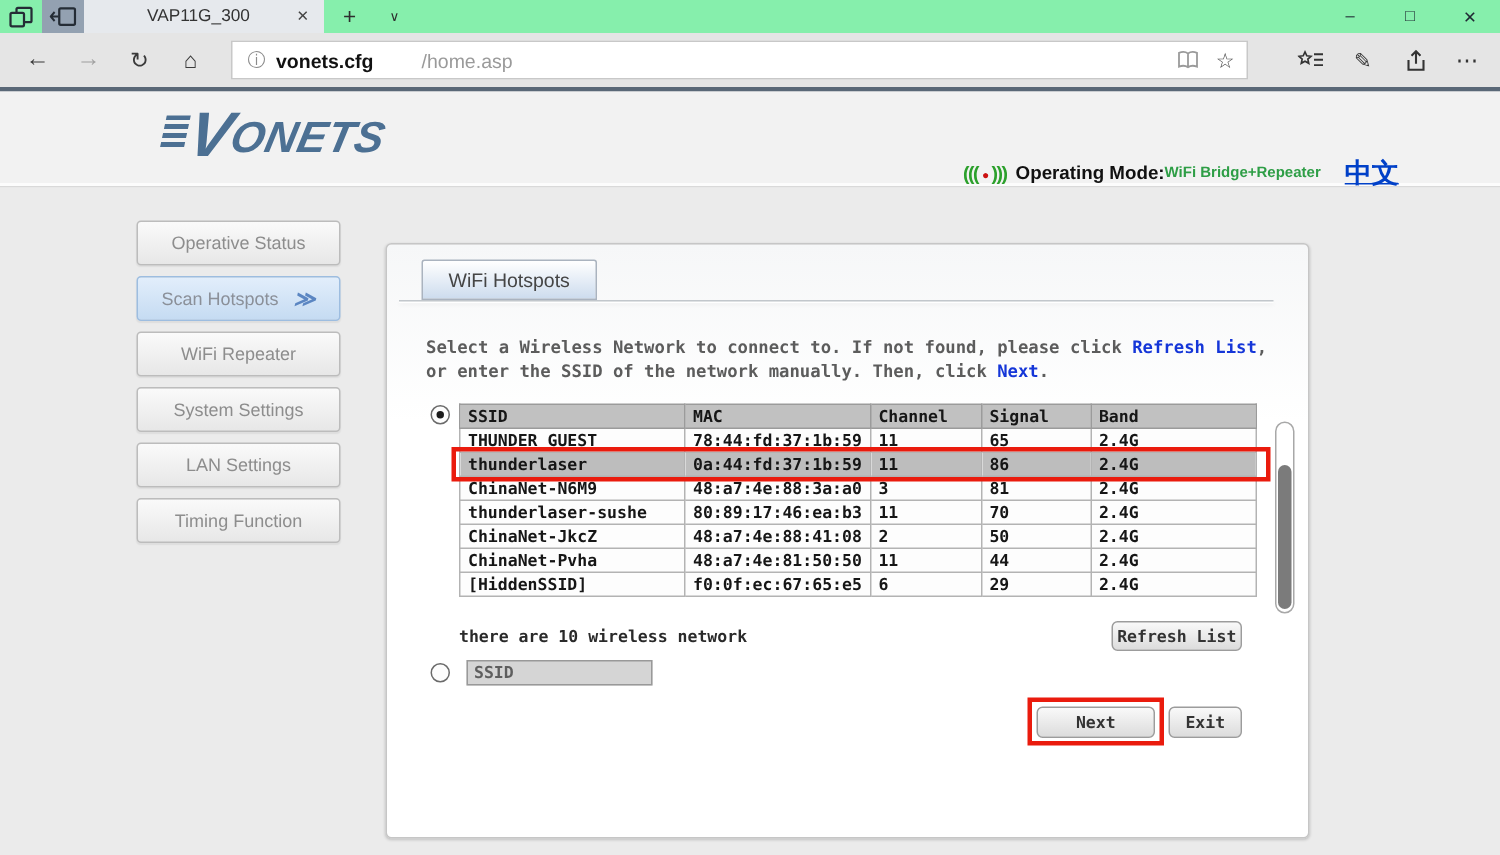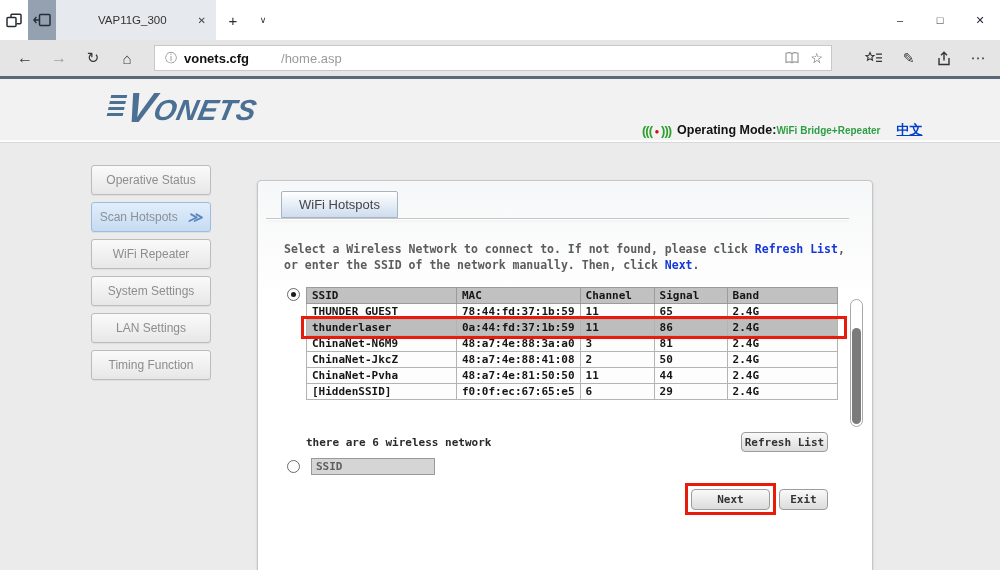--- a/index.html
+++ b/index.html
@@ -1,19 +1,19 @@
 <!DOCTYPE html>
 <html><head>
 <meta charset="utf-8">
 <style>
   * { margin:0; padding:0; box-sizing:border-box; }
   html,body { width:1000px; height:570px; overflow:hidden; font-family:"Liberation Sans", sans-serif; background:#ebebeb; }
 
   
-  .tabbar { height:40px; background:#ffffff; display:flex; align-items:stretch; }
+  .tabbar { height:22px; background:#86efac; display:flex; align-items:stretch; }
   .corner-btn { width:28px; display:flex; align-items:center; justify-content:center; }
   .corner-btn.dark { background:#93a1b1; }
   .tab-active { width:160px; background:#e6e9ed; display:flex; align-items:center; padding:0 7px 0 14px; }
   .tab-title { flex:1; text-align:center; font-size:11.5px; color:#333; }
   .tab-close { font-size:10px; color:#444; padding:0 3px; cursor:default; }
   .newtab { width:34px; display:flex; align-items:center; justify-content:center; font-size:15px; color:#2e2e2e; }
   .tabchev { width:26px; display:flex; align-items:center; justify-content:center; font-size:9px; color:#2e2e2e; }
   .tabbar-spacer { flex:1; }
   .win-btn { width:40px; display:flex; align-items:center; justify-content:center; font-size:11px; color:#1f2933; }
 
@@ -39,27 +39,27 @@
   .logo { position:absolute; left:108px; top:12px; display:flex; align-items:flex-start; transform:skewX(-12deg); color:#4c7093; }
   .logo-stripes { width:16px; height:22px; margin:4px 2px 0 0;
     background:repeating-linear-gradient(180deg,#4c7093 0 3px,transparent 3px 6px); }
   .logo-v { font-size:42px; font-weight:bold; font-style:italic; line-height:34px; }
   .logo-rest { font-size:29px; font-weight:bold; font-style:italic; line-height:38px; letter-spacing:0.5px; }
   .mode-line { position:absolute; left:642px; top:42px; display:flex; align-items:center; white-space:nowrap; }
   .sig { color:#2ca02c; font-weight:bold; font-size:13px; letter-spacing:-1px; }
   .sig .dot { color:#cc1111; font-size:8px; vertical-align:1px; }
   .mode-label { font-size:12.5px; font-weight:bold; color:#111; margin-left:6px; }
   .mode-value { font-size:10px; font-weight:bold; color:#2e9e46; }
-  .lang-link { font-size:13px; font-weight:bold; color:#0040c8; text-decoration:underline; margin-left:16px; }
+  .lang-link { font-size:18px; font-weight:bold; color:#0040c8; text-decoration:underline; margin-left:16px; }
 
   
   .page { position:relative; height:444px; background:#ebebeb; }
 
   .sidebar { position:absolute; left:91px; top:22px; width:146px; }
-  .side-btn { width:120px; height:30px; margin-bottom:7px; border:1px solid #bcbcbc; border-radius:3px;
+  .side-btn { width:136px; height:30px; margin-bottom:7px; border:1px solid #bcbcbc; border-radius:3px;
     background:linear-gradient(#fafafa,#e7e7e7); color:#8d8d8d; font-size:12px;
     display:flex; align-items:center; justify-content:center; box-shadow:0 1px 1px rgba(0,0,0,0.06); }
   .side-btn.active { background:linear-gradient(#e2eefb,#c5dbf2); border-color:#9dbde0; color:#8b9099; }
   .side-btn .chev { color:#5b86c2; font-weight:bold; font-style:italic; font-size:14px; margin-left:10px; }
 
   .panel { position:absolute; left:257px; top:37px; width:616px; height:397px;
     background:linear-gradient(#f6f7f8,#ffffff 30%); border:1px solid #c6c6c6; border-radius:4px;
     box-shadow:0 1px 2px rgba(0,0,0,0.18); }
   .curl { position:absolute; bottom:-2px; width:46px; height:11px; z-index:-1;
     background:radial-gradient(ellipse at center, rgba(0,0,0,0.5), transparent 68%); }
@@ -254,20 +254,27 @@
             <td>2.4G</td>
           </tr>
           <tr>
             <td>ChinaNet-N6M9</td>
             <td>48:a7:4e:88:3a:a0</td>
             <td>3</td>
             <td>81</td>
             <td>2.4G</td>
           </tr>
           <tr>
+            <td>thunderlaser-sushe</td>
+            <td>80:89:17:46:ea:b3</td>
+            <td>11</td>
+            <td>70</td>
+            <td>2.4G</td>
+          </tr>
+          <tr>
             <td>ChinaNet-JkcZ</td>
             <td>48:a7:4e:88:41:08</td>
             <td>2</td>
             <td>50</td>
             <td>2.4G</td>
           </tr>
           <tr>
             <td>ChinaNet-Pvha</td>
             <td>48:a7:4e:81:50:50</td>
             <td>11</td>
@@ -283,21 +290,21 @@
           </tr>
         </tbody>
     </table>
 
     <div class="vscroll">
       <div class="thumb"></div>
     </div>
 
     <div class="red-box row"></div>
 
-    <div class="count-text">there are 6 wireless network</div>
+    <div class="count-text">there are 10 wireless network</div>
     <div class="gbtn btn-refresh">Refresh List</div>
 
     <span class="radio radio2"></span>
     <input class="ssid-input" value="SSID" style="">
 
     <div class="red-box next"></div>
     <div class="gbtn btn-next">Next</div>
     <div class="gbtn btn-exit">Exit</div>
   </div>
 </div>

